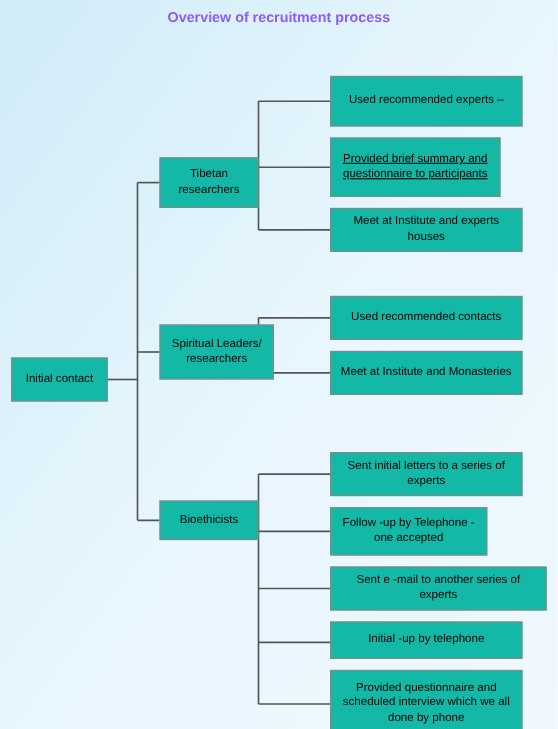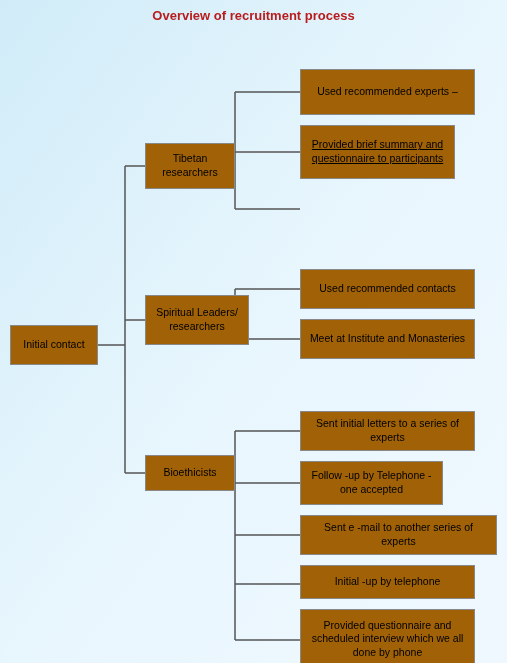--- a/index.html
+++ b/index.html
@@ -11,35 +11,35 @@
       font-family: Arial, sans-serif;
       font-size: 11px;
       overflow-x: hidden;
     }
 
     .page-title {
       text-align: center;
       font-weight: bold;
       font-size: 13px;
       padding: 8px 10px 12px;
-      color: #b91c1c;
+      color: #8b5cf6;
     }
 
     
     .chart-area {
       position: relative;
       width: 497px;
       height: 640px;
       margin: 0 5px;
     }
 
     .node {
       position: absolute;
       border: 1.5px solid #888;
-      background: #a16207;
+      background: #14b8a6;
       text-align: center;
       display: flex;
       align-items: center;
       justify-content: center;
       padding: 4px 6px;
       line-height: 1.3;
       font-size: 10.5px;
     }
 
     svg.lines {
@@ -106,20 +106,21 @@
   <div class="node" style="left:140px;top:108px;width:90px;height:46px;">Tibetan researchers</div>
 
   <div class="node" style="left:140px;top:260px;width:104px;height:50px;">Spiritual Leaders/ researchers</div>
 
   <div class="node" style="left:140px;top:420px;width:90px;height:36px;">Bioethicists</div>
 
   <div class="node" style="left:295px;top:34px;width:175px;height:46px;">Used recommended experts –</div>
 
   <div class="node" style="left:295px;top:90px;width:155px;height:54px;text-decoration:underline;">Provided brief summary and questionnaire to participants</div>
 
+  <div class="node" style="left:295px;top:154px;width:175px;height:40px;">Meet at Institute and experts houses</div>
 
   <div class="node" style="left:295px;top:234px;width:175px;height:40px;">Used recommended contacts</div>
 
   <div class="node" style="left:295px;top:284px;width:175px;height:40px;">Meet at Institute and Monasteries</div>
 
   <div class="node" style="left:295px;top:376px;width:175px;height:40px;">Sent initial letters to a series of experts</div>
 
   <div class="node" style="left:295px;top:426px;width:143px;height:44px;">Follow -up by Telephone - one accepted</div>
 
   <div class="node" style="left:295px;top:480px;width:197px;height:40px;">Sent e -mail to another series of experts</div>

